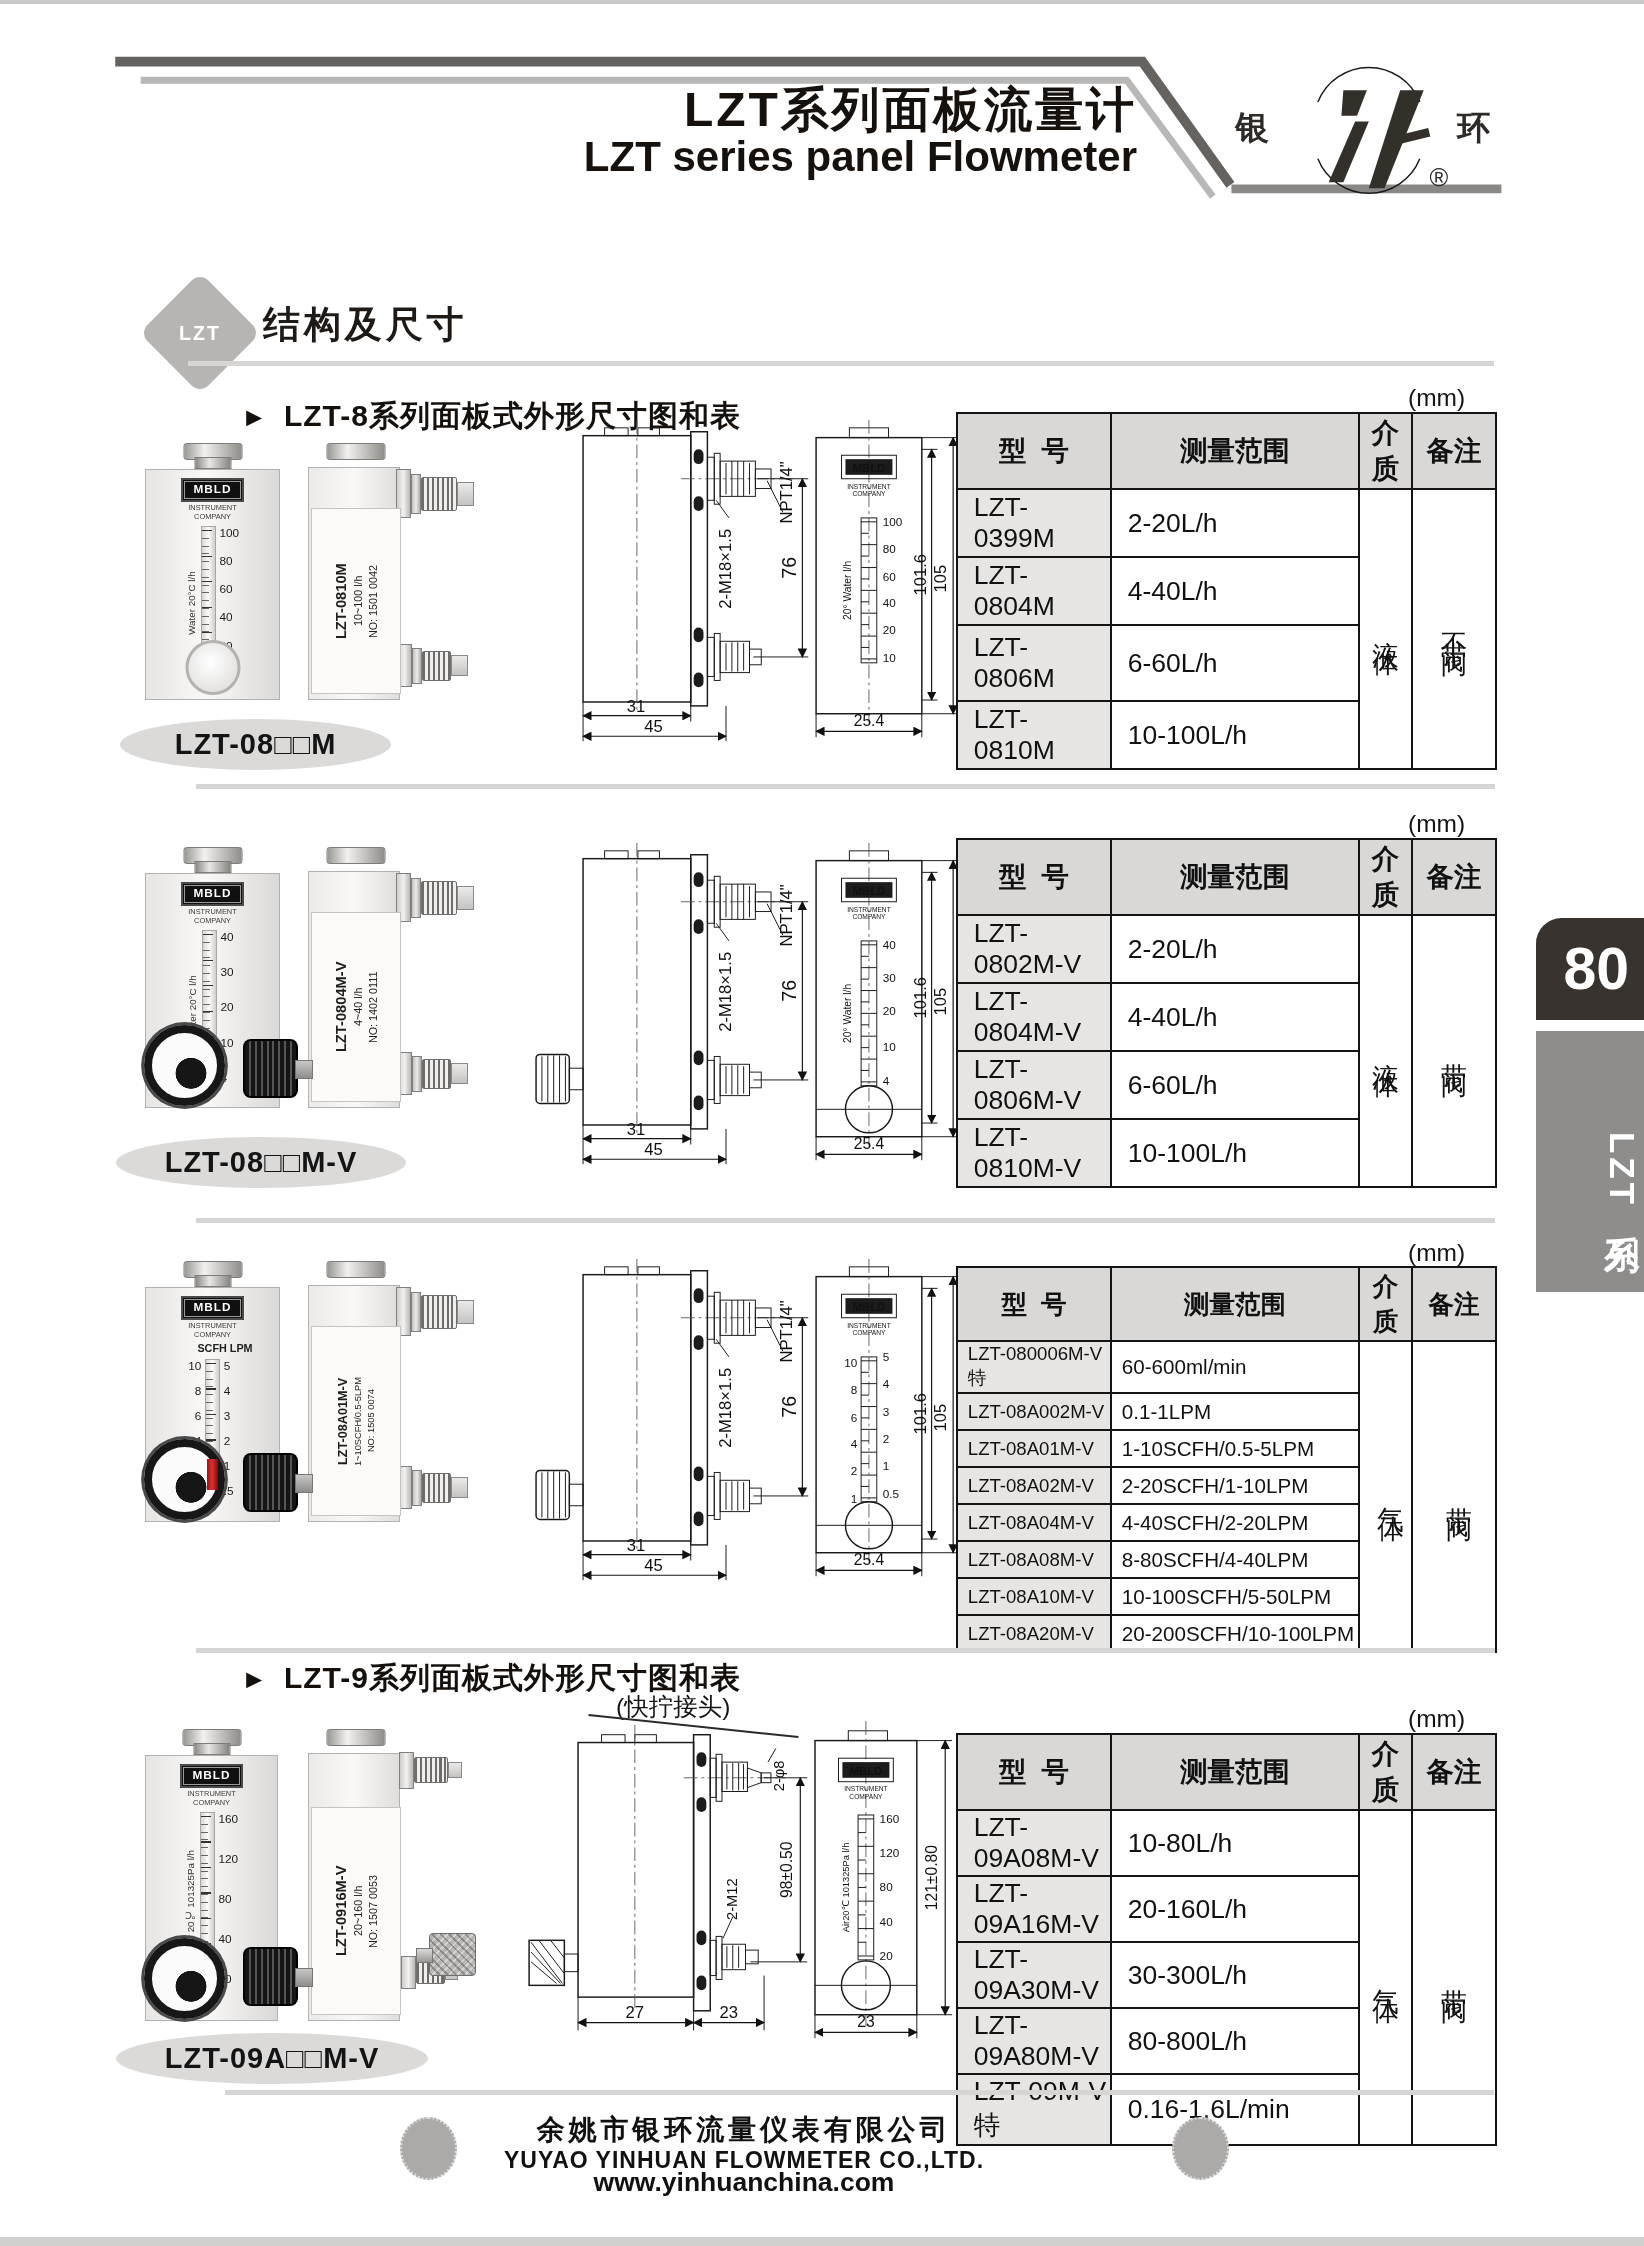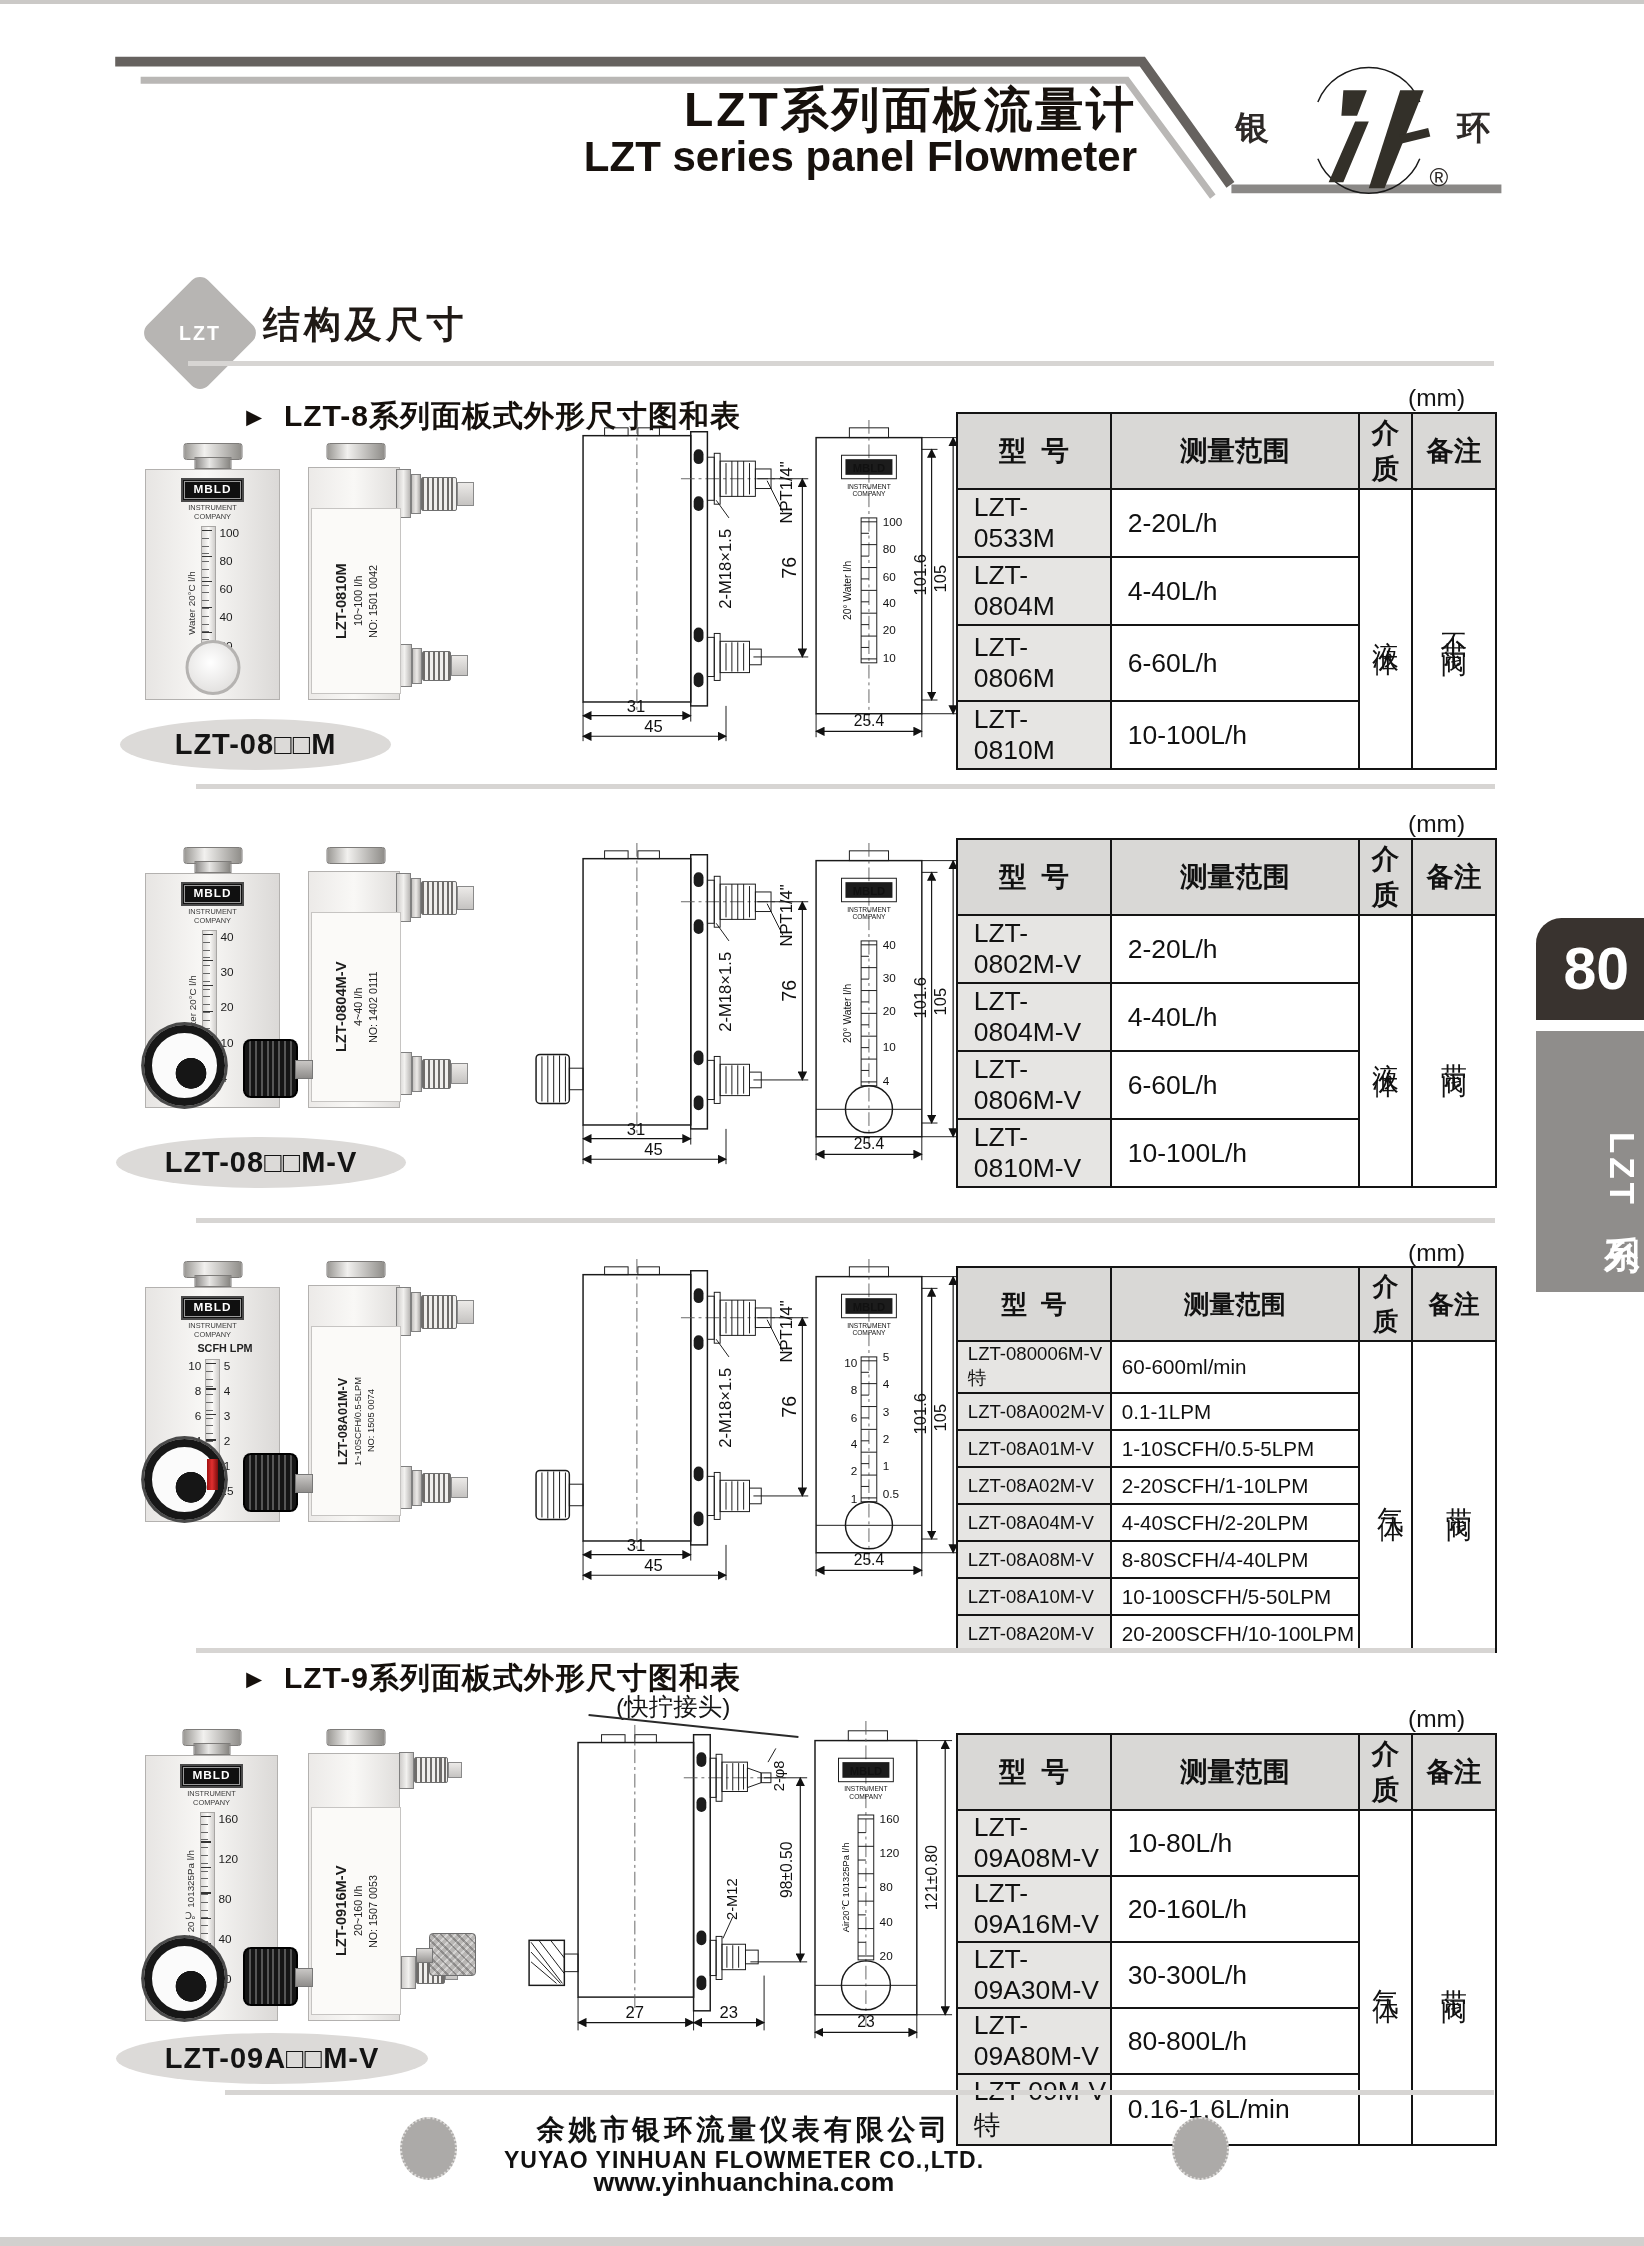--- a/index.html
+++ b/index.html
@@ -305,21 +305,21 @@
         <thead>
           <tr style="height: 76px;">
             <th>型&nbsp;&nbsp;号</th>
             <th>测量范围</th>
             <th>介质</th>
             <th>备注</th>
           </tr>
         </thead>
         <tbody>
           <tr style="height: 68px;">
-            <td class="c-model">LZT-0533M</td>
+            <td class="c-model">LZT-0399M</td>
             <td class="c-range">2-20L/h</td>
             <td class="c-vert" rowspan="4"><span>液体</span></td>
             <td class="c-vert" rowspan="4"><span>不带阀</span></td>
           </tr>
           <tr style="height: 68px;">
             <td class="c-model">LZT-0804M</td>
             <td class="c-range">4-40L/h</td>
           </tr>
           <tr style="height: 76px;">
             <td class="c-model">LZT-0806M</td>

